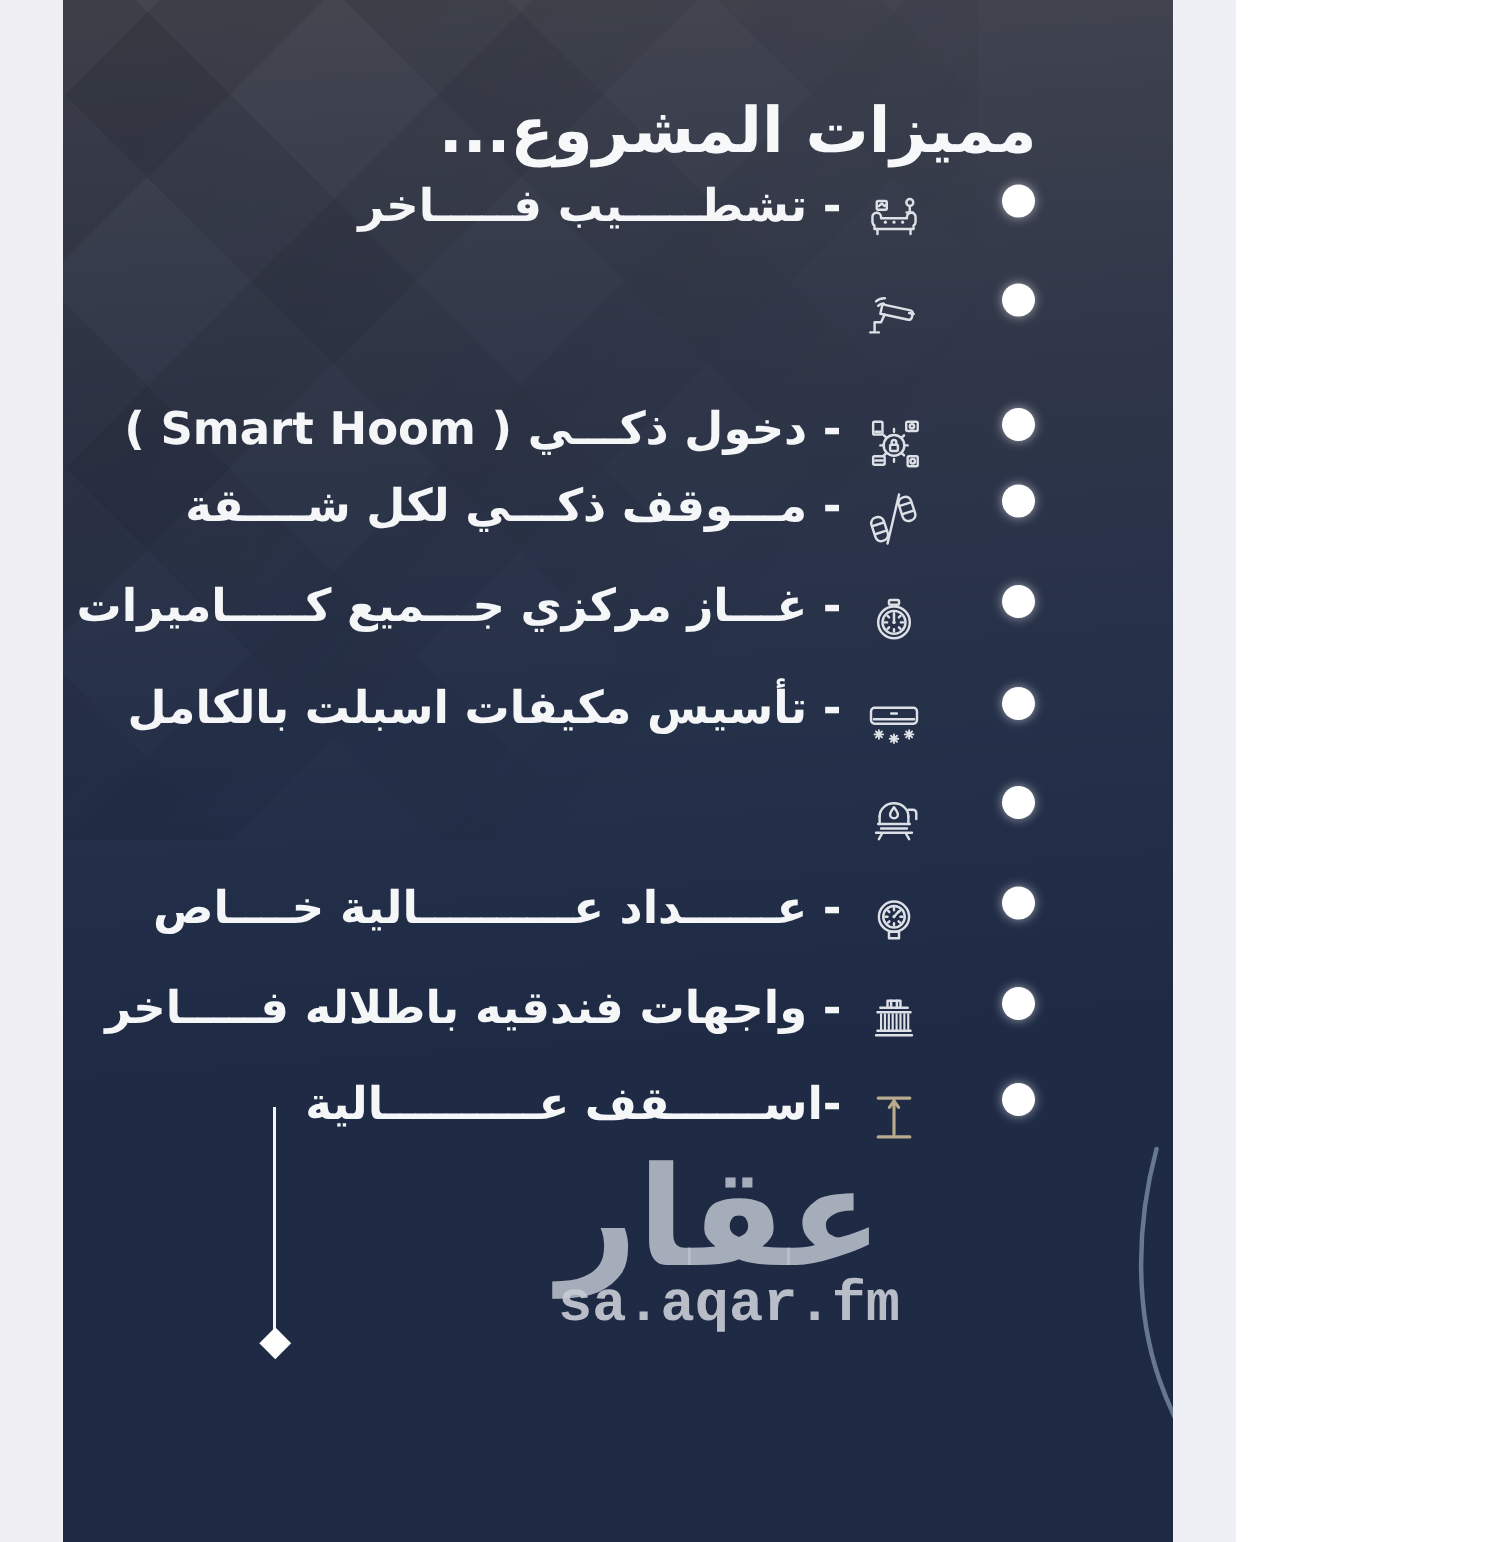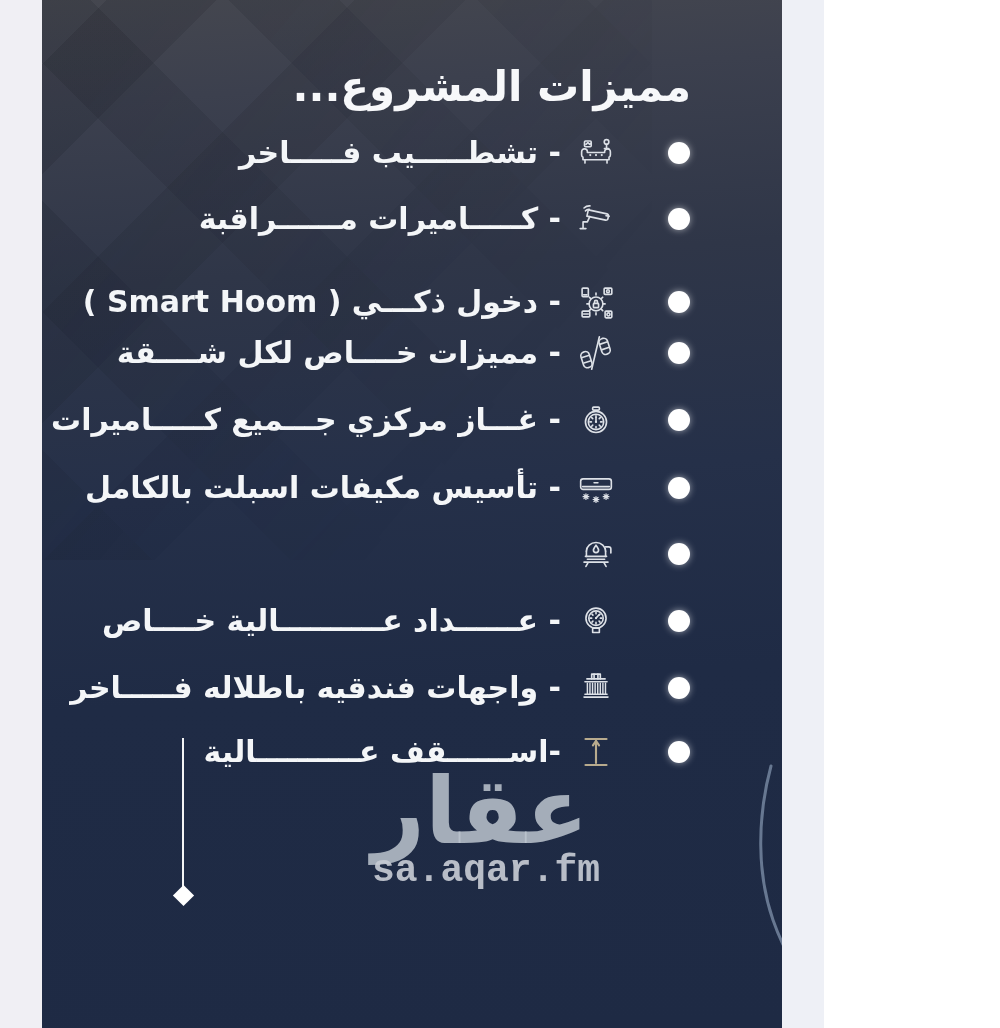--- a/index.html
+++ b/index.html
@@ -18,21 +18,21 @@
   }
   .strip{position:absolute;top:0;height:1028px;background:#f0eff4;}
   .strip.left{left:0;width:42px;}
   .strip.right{right:0;width:42px;background:#eef0f6;}
   .title{
     position:absolute;top:34px;right:133px;direction:rtl;white-space:nowrap;
     color:#f7f8fa;font-size:42px;font-weight:bold;letter-spacing:0;
   }
   .timeline-line{position:absolute;left:854px;top:153px;width:2px;height:600px;background:rgba(255,255,255,.78);}
   .curve-svg{position:absolute;left:0;top:0;pointer-events:none;}
-  .row{position:absolute;right:134px;height:60px;display:flex;align-items:center;direction:rtl;}
+  .row{position:absolute;right:134px;height:60px;display:flex;direction:rtl;}
   .dot{width:22px;height:22px;border-radius:50%;background:#ffffff;margin-left:49px;flex:0 0 auto;
        box-shadow:0 0 7px rgba(255,255,255,.55);}
   .f-icon{width:46px;height:46px;margin-left:12px;flex:0 0 auto;display:flex;align-items:center;justify-content:center;}
   .f-icon svg{display:block;}
   .label{color:#f4f6f8;font-size:30px;font-weight:bold;white-space:nowrap;line-height:1;}
   .left-line{position:absolute;left:182px;top:738px;width:2px;height:149px;background:rgba(255,255,255,.95);}
   .left-diamond{position:absolute;left:176px;top:888px;width:15px;height:15px;background:#ffffff;transform:rotate(45deg);}
   .watermark{position:absolute;left:372px;top:768px;width:256px;text-align:left;direction:rtl;}
   .wm-logo{color:rgba(188,196,206,.85);font-size:92px;font-weight:bold;line-height:.95;display:block;}
   .wm-site{color:rgba(197,202,211,.92);font-family:Liberation Mono, monospace;
@@ -77,21 +77,20 @@
   <div class="row" style="top:189px">
     <span class="dot"></span>
     <span class="f-icon">
       <svg class="ic" width="46" height="46" viewBox="0 0 48 48">
         <path d="M16 14.5l19.5 4.2a2 2 0 0 1 1.5 2.4l-.6 2.6a2 2 0 0 1-2.4 1.5L14.5 21z"></path>
         <path d="M34.5 20.5l3.2.7"></path>
         <path d="M17.5 21.5L15 27h-4.5M10.5 27v7M7.5 34h6"></path>
         <path d="M11.5 12.5a8 8 0 0 1 6.2-2.2M13 15.5a5 5 0 0 1 4-1.5"></path>
       </svg>
     </span>
-    <span class="label">- كـــــاميرات مــــــراقبة</span>
   </div>
 
   <div class="row" style="top:272px">
     <span class="dot"></span>
     <span class="f-icon">
       <svg class="ic" width="46" height="46" viewBox="0 0 48 48">
         <circle cx="24" cy="26" r="7.2"></circle>
         <path d="M22.4 25.5v-1.6a1.6 1.6 0 0 1 3.2 0v1.6"></path>
         <rect x="21.3" y="25.5" width="5.4" height="4.4" rx="0.8"></rect>
         <path d="M24 16.6v-2M24 35.4v2M31.5 26h2M14.5 26h2M29.5 20.5l1.5-1.5M17 33l1.5-1.5M29.5 31.5L31 33M17 19l1.5 1.5"></path>
@@ -116,21 +115,21 @@
         <g transform="rotate(-18 14 31)">
           <rect x="9.5" y="22.5" width="9" height="17" rx="4"></rect>
           <path d="M10.5 27.5h7M10.5 33.5h7"></path>
         </g>
         <g transform="rotate(-18 33 17)">
           <rect x="28.5" y="8.5" width="9" height="17" rx="4"></rect>
           <path d="M29.5 13.5h7M29.5 19.5h7"></path>
         </g>
       </svg>
     </span>
-    <span class="label">- مميزات خــــاص لكل شــــقة</span>
+    <span class="label">- مـــوقف ذكـــي لكل شــــقة</span>
   </div>
 
   <div class="row" style="top:390px">
     <span class="dot"></span>
     <span class="f-icon">
       <svg class="ic" width="46" height="46" viewBox="0 0 48 48">
         <rect x="20.5" y="10.5" width="7" height="3.2" rx="1"></rect>
         <circle cx="24" cy="26" r="11"></circle>
           <circle cx="24" cy="26" r="8"></circle>
         <path d="M24 19.6v1.6M28.5 21.5l-1.1 1.1M30.4 26h-1.6M28.5 30.5l-1.1-1.1M24 32.4v-1.6M19.5 30.5l1.1-1.1M17.6 26h1.6M19.5 21.5l1.1 1.1"></path>

